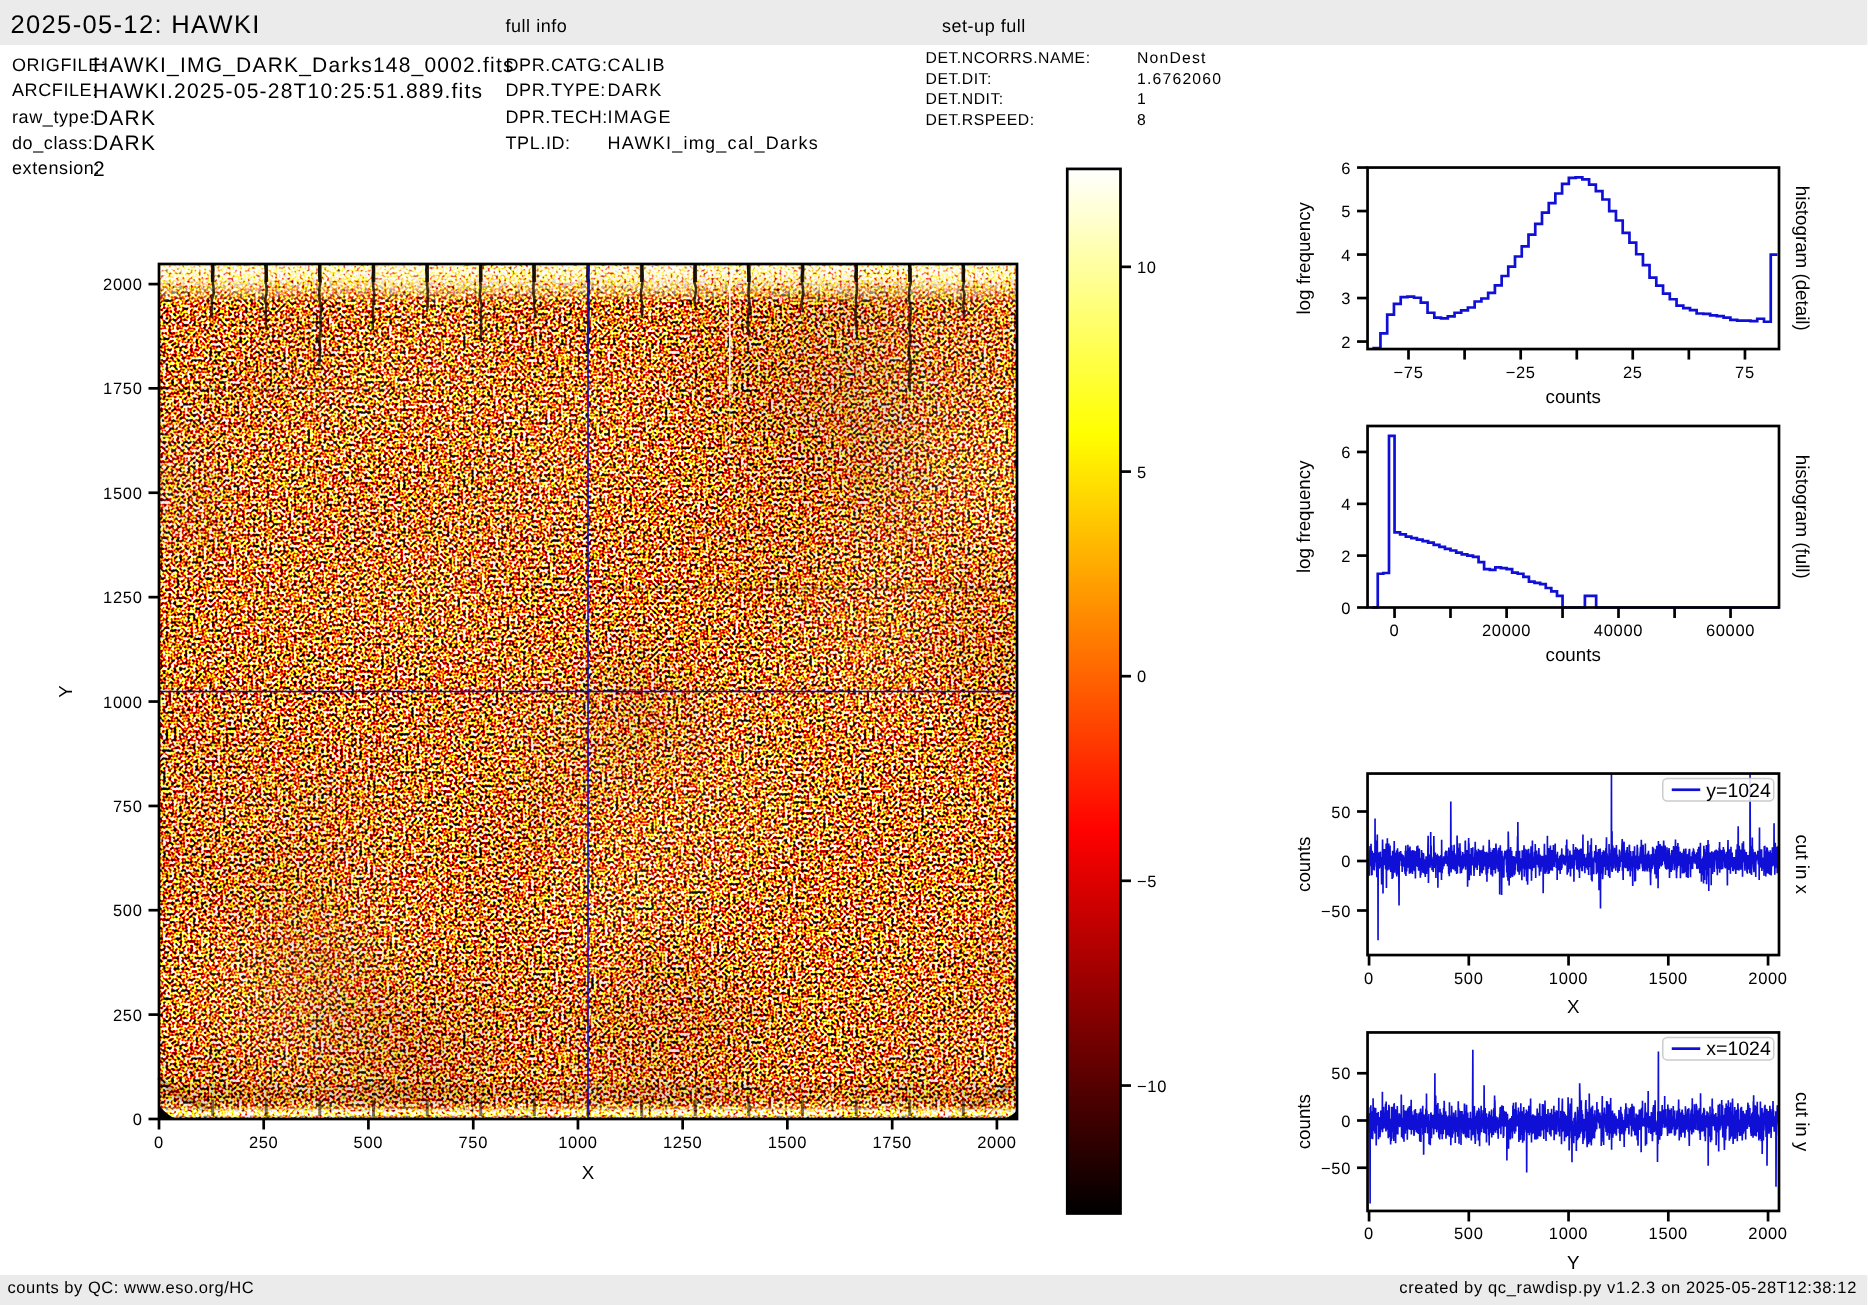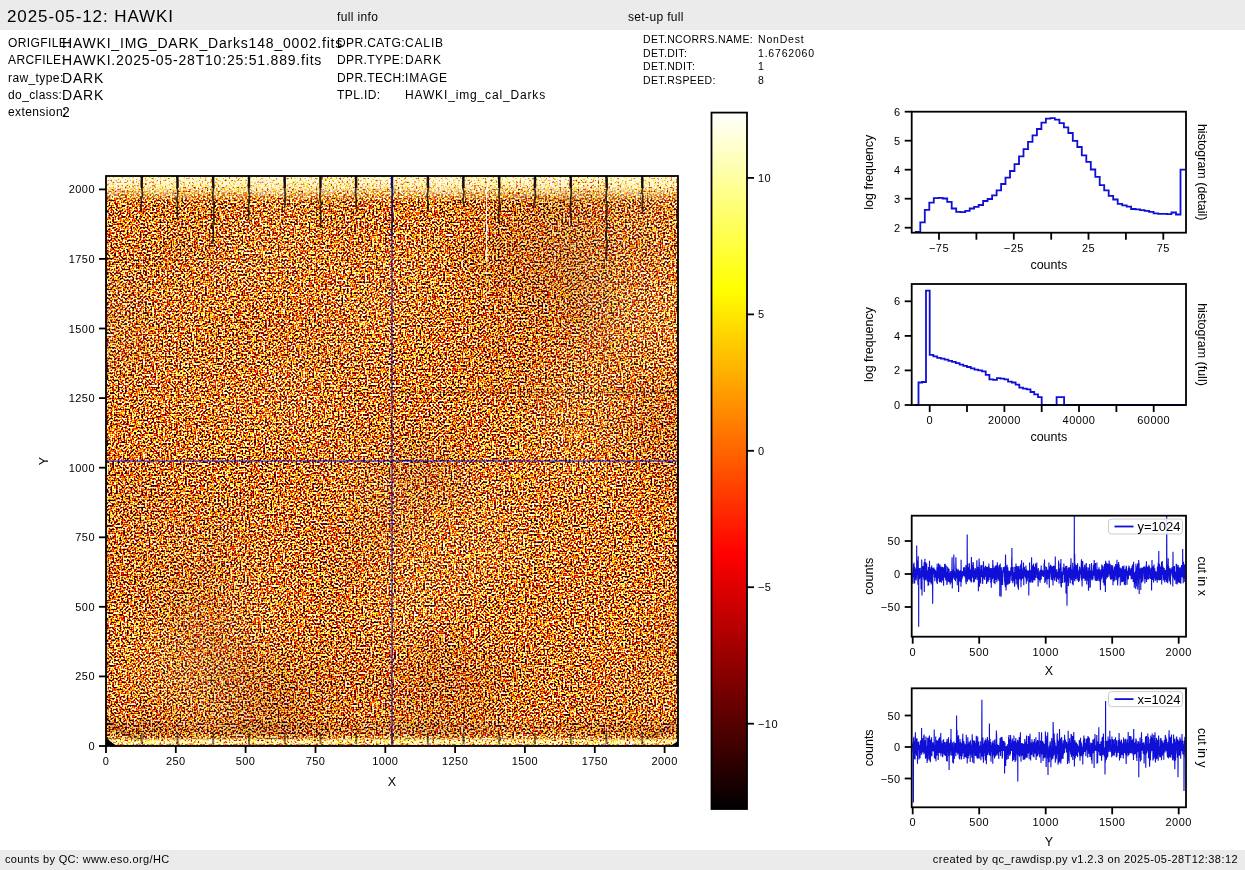--- a/index.html
+++ b/index.html
@@ -8,21 +8,21 @@
 <div class="bar" style="top:0;height:30px;"></div>
 <div class="bar" style="top:850px;height:20px;"></div>
 <div class="abs" style="left:7px;top:7px;font-size:17px;letter-spacing:0.9px;">2025-05-12: HAWKI</div>
 <div class="abs" style="left:337px;top:10px;font-size:12px;letter-spacing:0.35px;">full info</div>
 <div class="abs" style="left:628px;top:10px;font-size:12px;letter-spacing:0.35px;">set-up full</div>
 
 <div class="abs" style="left:8px;top:35px;font-size:12px;line-height:17.3px;letter-spacing:0.4px;">ORIGFILE:<br>ARCFILE:<br>raw_type:<br>do_class:<br>extension:</div>
 <div class="abs" style="left:62px;top:35px;font-size:14px;line-height:17.3px;letter-spacing:0.8px;">HAWKI_IMG_DARK_Darks148_0002.fits<br>HAWKI.2025-05-28T10:25:51.889.fits<br>DARK<br>DARK<br>2</div>
 <div class="abs" style="left:337px;top:35px;font-size:12px;line-height:17.3px;letter-spacing:0.4px;">DPR.CATG:<br>DPR.TYPE:<br>DPR.TECH:<br>TPL.ID:</div>
 <div class="abs" style="left:405px;top:35px;font-size:12px;line-height:17.3px;letter-spacing:0.85px;">CALIB<br>DARK<br>IMAGE<br>HAWKI_img_cal_Darks</div>
-<div class="abs" style="left:643px;top:33px;font-size:10.5px;line-height:13.5px;letter-spacing:0.35px;">DET.NCORRS.NAME:<br>DET.DIT:<br>DET.NDIT:<br>DET.RSPEED:</div>
+<div class="abs" style="left:617px;top:33px;font-size:10.5px;line-height:13.5px;letter-spacing:0.35px;">DET.NCORRS.NAME:<br>DET.DIT:<br>DET.NDIT:<br>DET.RSPEED:</div>
 <div class="abs" style="left:758px;top:33px;font-size:10.5px;line-height:13.5px;letter-spacing:0.8px;">NonDest<br>1.6762060<br>1<br>8</div>
 
 <div class="abs" style="left:5px;top:853px;font-size:11px;letter-spacing:0.35px;">counts by QC: www.eso.org/HC</div>
 <div class="abs" style="right:7px;top:853px;font-size:11px;letter-spacing:0.43px;text-align:right;">created by qc_rawdisp.py v1.2.3 on 2025-05-28T12:38:12</div>
 
 <svg width="1245" height="870" style="position:absolute;left:0;top:0;">
 <defs>
 <filter id="hotn" x="0" y="0" width="100%" height="100%" color-interpolation-filters="sRGB">
 <feTurbulence type="fractalNoise" baseFrequency="0.55" numOctaves="1" seed="11" result="t"></feTurbulence>
 <feColorMatrix in="t" type="matrix" values="1 0 0 0 0  1 0 0 0 0  1 0 0 0 0  0 0 0 0 1"></feColorMatrix>

